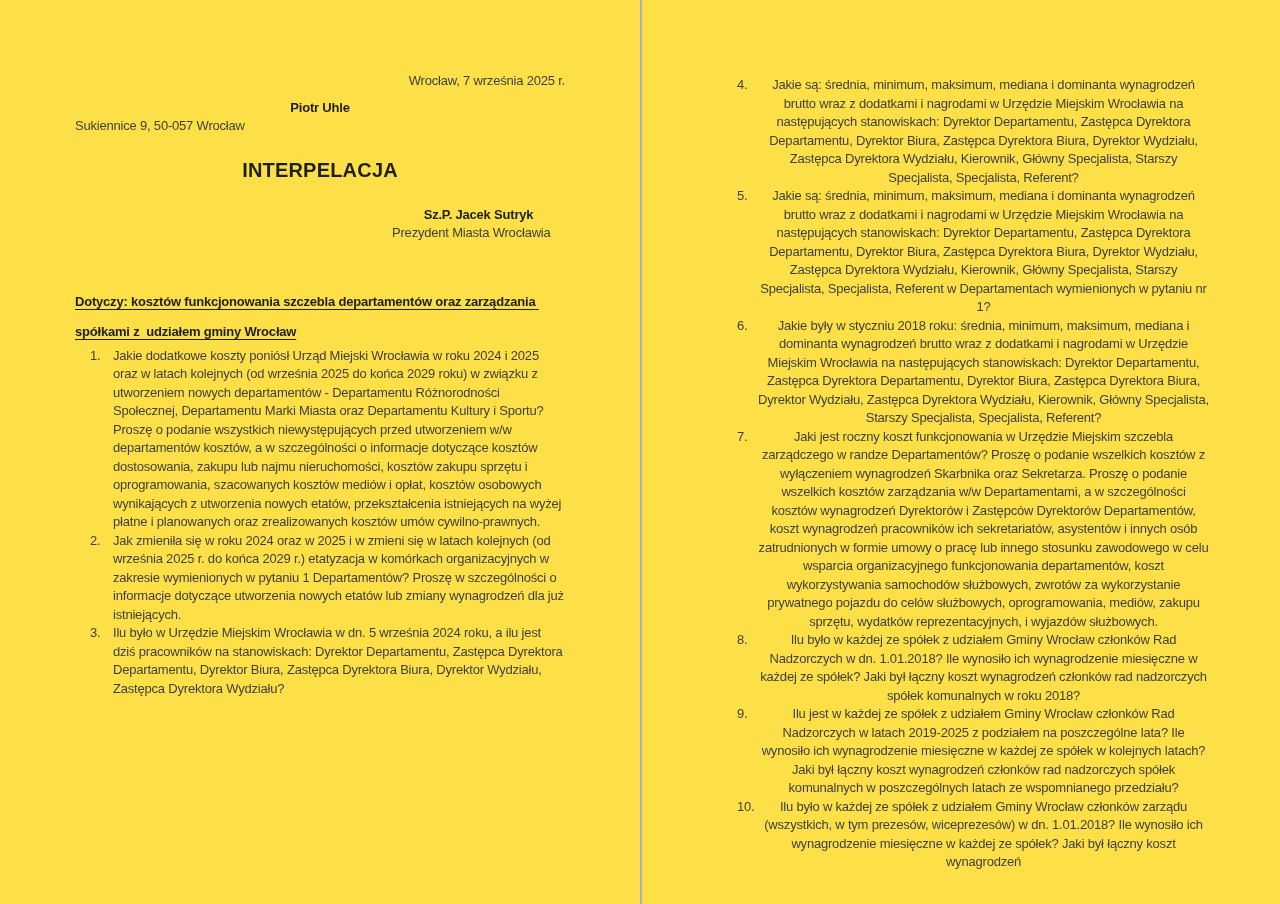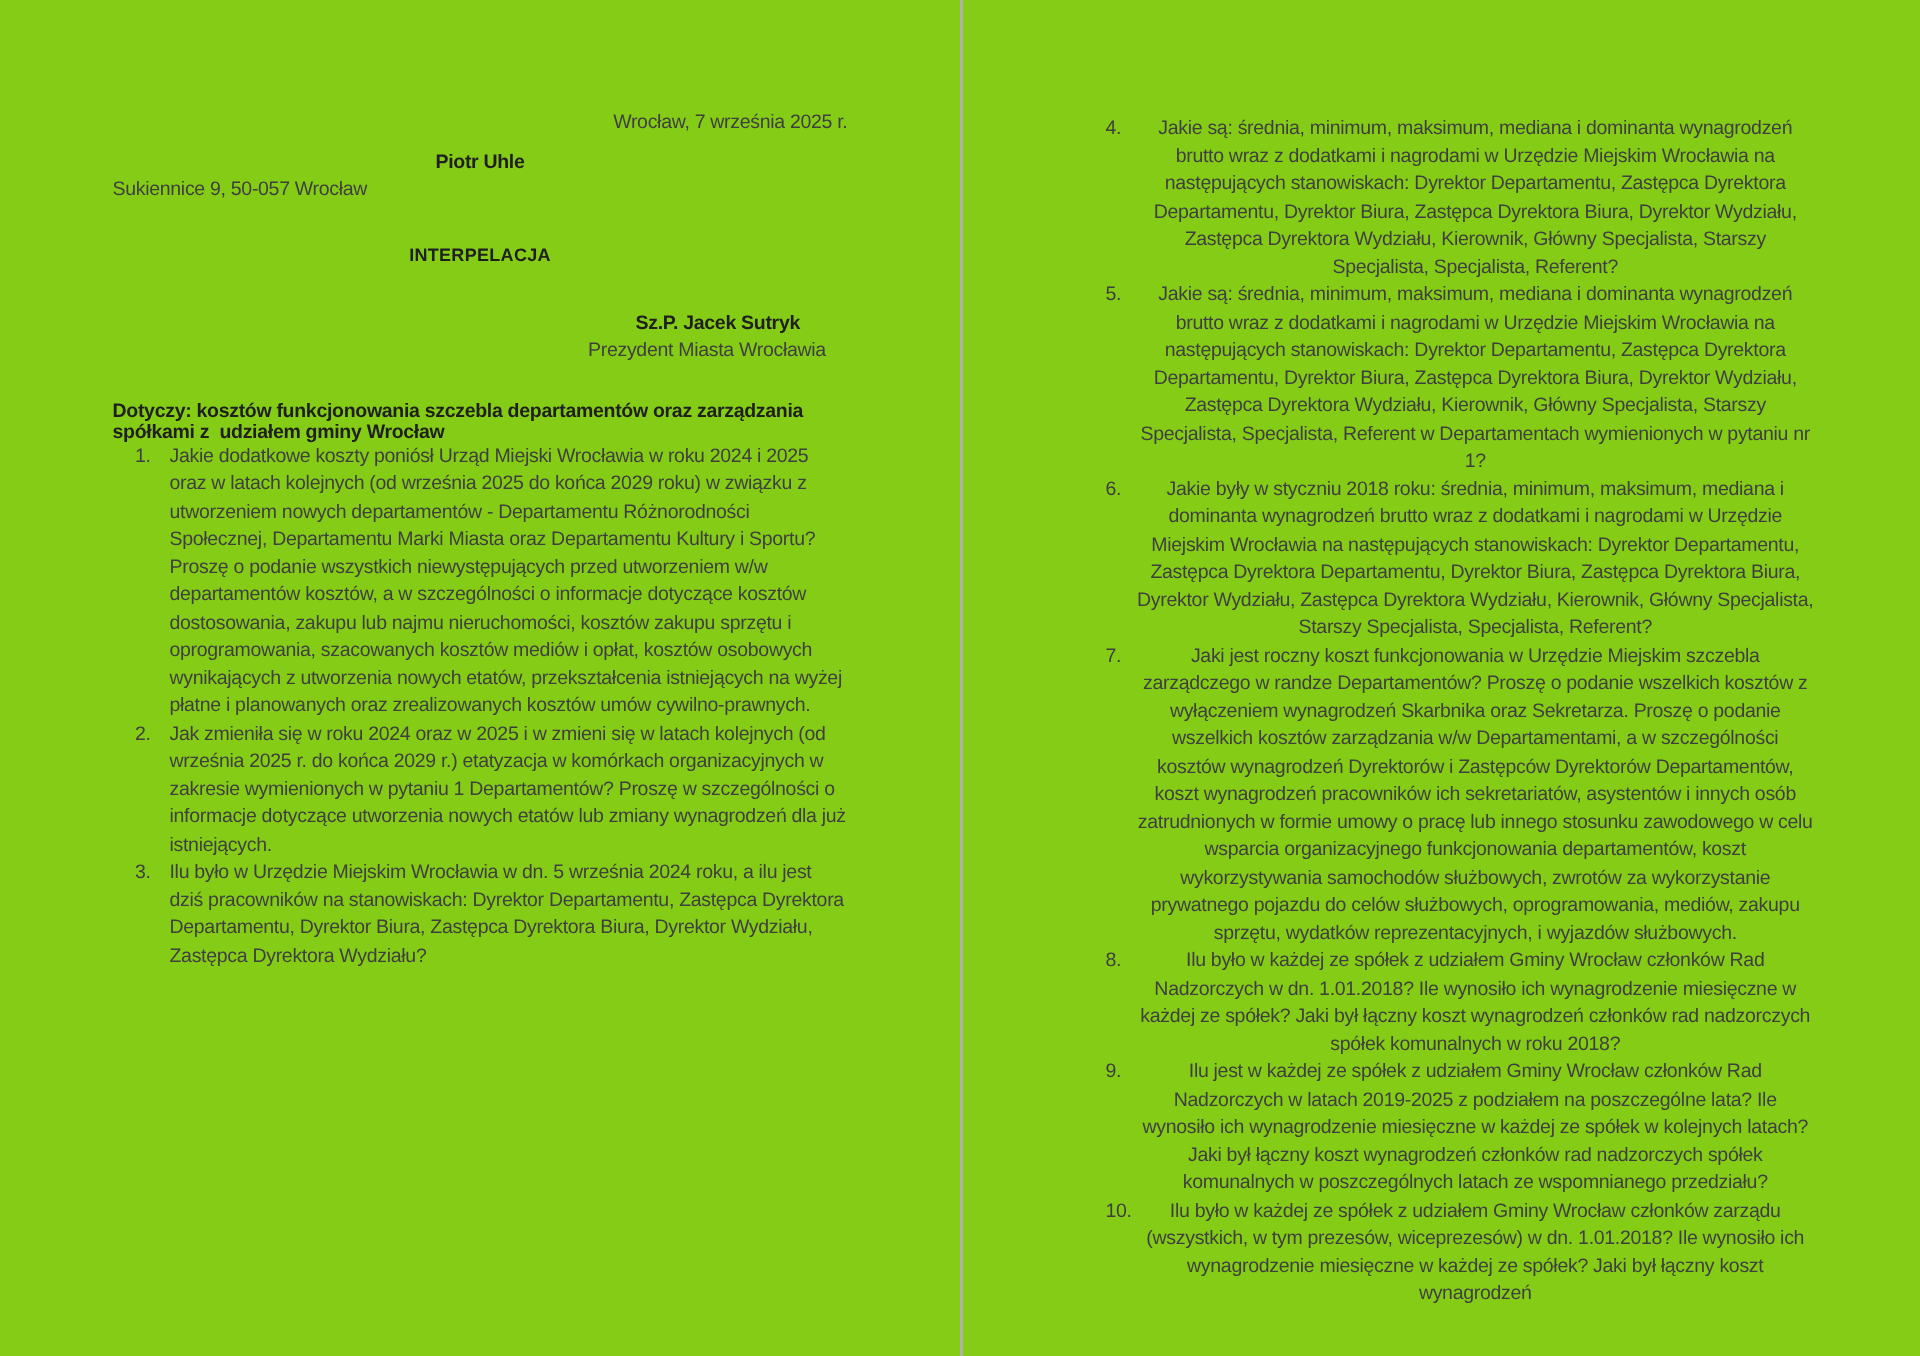--- a/index.html
+++ b/index.html
@@ -4,45 +4,46 @@
 <style>
   * { margin: 0; padding: 0; box-sizing: border-box; }
   html, body { width: 1280px; height: 904px; background: #ffffff; overflow: hidden; }
   body {
     font-family: "Liberation Sans", sans-serif;
     font-size: 13px;
     line-height: 18.5px;
     letter-spacing: -0.2px;
     color: #3f3f3f;
   }
-  .spread { display: flex; width: 1280px; height: 904px; background: #84cc16; }
+  .spread { display: flex; width: 1280px; height: 904px; background: #fde047; }
   .page { height: 904px; overflow: hidden; }
   .page-left  { width: 640px; padding: 72px 75px 0 75px; }
   .divider    { width: 2px; height: 904px; background: #b0b0b0; flex: 0 0 auto; }
   .page-right { flex: 1; padding: 76px 70px 0 95px; }
 
   .date { text-align: right; }
   .sender { margin-top: 8px; }
   .bold-name { font-weight: bold; color: #1f1f1f; text-align: center; }
   .doc-title {
     margin-top: 22px;
     text-align: center;
-    font-size: 12px;
+    font-size: 20px;
     line-height: 24px;
     font-weight: bold;
     letter-spacing: 0.2px;
     color: #1f1f1f;
   }
   .recipient { margin: 24px 0 17px 317px; }
   .subject {
-    margin-top: 24px;
+    margin-top: 44px;
     font-weight: bold;
     color: #1f1f1f;
+    text-decoration: underline;
     text-underline-offset: 3px;
-    line-height: 14px;
+    line-height: 30px;
     white-space: pre-wrap;
   }
   .salutation { margin-top: 7px; }
   .intro { margin-top: 9px; }
 
   ol.questions { list-style: none; margin: 0; counter-reset: q var(--start, 0); }
   ol.questions li { counter-increment: q; position: relative; }
   ol.questions li::before { content: counter(q) "."; position: absolute; left: 0; top: 0; }
   .q-left  { margin-top: 5px; padding-left: 15px; }
   .q-left li  { padding-left: 23px; }

